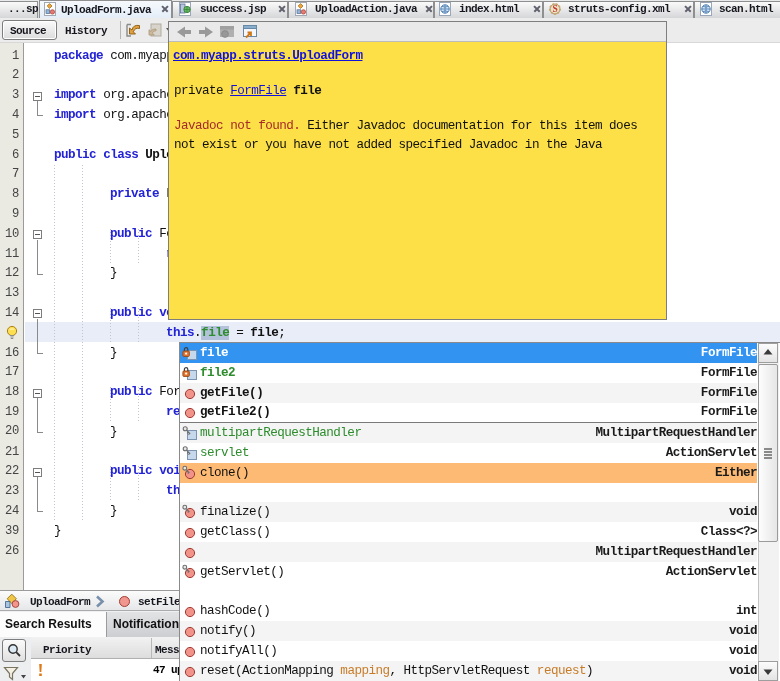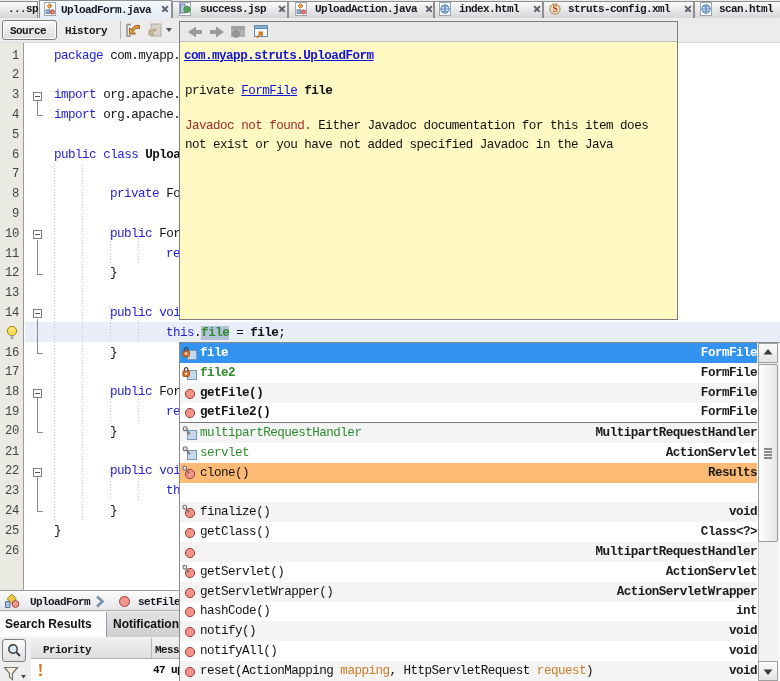--- a/index.html
+++ b/index.html
@@ -1,19 +1,19 @@
 <!DOCTYPE html>
 <html><head><meta charset="utf-8"><style>
 *{margin:0;padding:0;box-sizing:border-box}
 html,body{width:780px;height:681px;overflow:hidden;background:#fff}
 body{position:relative;font-family:"Liberation Mono",monospace;-webkit-font-smoothing:antialiased}
 .ab{position:absolute}
 .pre{white-space:pre}
 .code{font-size:12.6px;letter-spacing:-0.54px;line-height:19.8px;color:#111;white-space:pre}
-.kw{color:#2222d6;font-weight:normal}
+.kw{color:#2222d6;font-weight:bold}
 .b{font-weight:bold}
 .ui{font-size:11px;letter-spacing:-0.6px;font-weight:bold;color:#16161e;white-space:pre}
 .jd{position:absolute;white-space:pre;font-size:12.6px;letter-spacing:-0.54px;color:#111}
 .ln{position:absolute;left:0;width:19px;text-align:right;color:#444;font-size:12.2px;letter-spacing:-0.3px;line-height:19.8px}
 .guide{position:absolute;width:1px;background:repeating-linear-gradient(to bottom,#c4c4cf 0,#c4c4cf 1px,transparent 1px,transparent 3px)}
 .fbox{position:absolute;width:9px;height:9px;border:1px solid #7d7d7d;background:#fff}
 .fbox:after{content:"";position:absolute;left:1px;top:3px;width:5px;height:1px;background:#555}
 .fline{position:absolute;left:37px;width:1px;background:#8a8a8a}
 .ffoot{position:absolute;left:37px;width:6px;height:1px;background:#8a8a8a}
 .tab{position:absolute;top:1px;height:17px;background:linear-gradient(#fafafa,#d5d6d8);border:1px solid #8f8f8f;border-bottom:none}
@@ -51,21 +51,21 @@
   <div class="ln" style="top:260.9px">14</div>
   <div class="ln" style="top:300.5px">16</div>
   <div class="ln" style="top:320.3px">17</div>
   <div class="ln" style="top:340.1px">18</div>
   <div class="ln" style="top:359.9px">19</div>
   <div class="ln" style="top:379px">20</div>
   <div class="ln" style="top:399.5px">21</div>
   <div class="ln" style="top:419.3px">22</div>
   <div class="ln" style="top:439.1px">23</div>
   <div class="ln" style="top:458.9px">24</div>
-  <div class="ln" style="top:478.7px">25</div>
+  <div class="ln" style="top:478.7px">39</div>
   <div class="ln" style="top:498.5px">26</div>
 
   <svg class="ab" style="left:5px;top:282px" width="14" height="16" viewBox="0 0 14 16">
     <circle cx="7" cy="6" r="4.6" fill="#ffdf52" stroke="#a98117" stroke-width="1"></circle>
     <path d="M5.2 10.5 H8.8 M5.4 12 H8.6 M5.8 13.5 H8.2" stroke="#8a8a8a" stroke-width="1.1" fill="none"></path>
     <path d="M4.8 4.6 Q7 3.2 9.2 4.6" stroke="#fff2a8" stroke-width="1.2" fill="none"></path>
   </svg>
 
   <div class="guide" style="left:54px;top:122px;height:357px"></div>
   <div class="guide" style="left:82px;top:122px;height:357px"></div>
@@ -242,21 +242,21 @@
     <div class="ab" style="left:37px;top:26px;width:7px;height:14px">
       <svg width="7" height="14" viewBox="0 0 7 14">
           <path d="M2.2 1 h2.6 l-0.5 8 h-1.6 z" fill="#e07818"></path>
           <rect x="2.2" y="10.5" width="2.6" height="2.5" fill="#e07818"></rect>
         </svg>
     </div>
     <div class="ab ui" style="left:153px;top:27px;font-size:11px;color:#000">47 up</div>
   </div>
 </div>
 
-<div class="ab" id="jdoc" style="left:179px;top:21px;width:499px;height:299px;background:#fef9c3;border:1px solid #7e7e7e">
+<div class="ab" id="jdoc" style="left:168px;top:21px;width:499px;height:299px;background:#fde047;border:1px solid #7e7e7e">
 
   <div class="ab" style="left:0;top:0;width:497px;height:20px;background:#e9e9e9;border-bottom:1px solid #bcbcbc"></div>
   <svg class="ab" style="left:6px;top:2px" width="18" height="16" viewBox="0 0 18 16">
     <path d="M10 2.5 v3.5 h6 v4 h-6 v3.5 l-8 -5.5 z" fill="#9a9a9a"></path>
   </svg>
   <svg class="ab" style="left:28px;top:2px" width="18" height="16" viewBox="0 0 18 16">
     <path d="M8 2.5 v3.5 h-6 v4 h6 v3.5 l8 -5.5 z" fill="#9a9a9a"></path>
   </svg>
   <svg class="ab" style="left:50px;top:2px" width="18" height="16" viewBox="0 0 18 16">
     <rect x="1" y="2" width="14" height="11" fill="#b0b0b0"></rect>
@@ -322,21 +322,21 @@
       <path d="M4.6 5.2 L8.2 8.8 M6.4 7 l-1.3 1.3 M7.7 8.3 l-1.3 1.3" stroke="#6e6e6e" stroke-width="1.1" fill="none"></path>
     </svg>
     <span class="cnm grn">servlet</span><span class="cty">ActionServlet</span>
   </div>
   <div class="crow" style="top:119.8px;background:#fdba74">
     <svg class="ab" style="left:2px;top:2px" width="16" height="16" viewBox="0 0 16 16">
       <circle cx="8" cy="9" r="4.6" fill="#f2938a" stroke="#9e3a32" stroke-width="1"></circle>
       <circle cx="2.8" cy="3.2" r="1.9" fill="#e8e8e8" stroke="#6e6e6e" stroke-width="1.1"></circle>
       <path d="M4.2 4.6 L7.4 7.8 M5.8 6.2 l-1.2 1.2 M7 7.4 l-1.2 1.2" stroke="#6e6e6e" stroke-width="1.1" fill="none"></path>
     </svg>
-    <span class="cnm">clone()</span><span class="cty">Results</span>
+    <span class="cnm">clone()</span><span class="cty">Either</span>
   </div>
   <div class="crow" style="top:159.4px;background:#f4f4f4">
     <svg class="ab" style="left:2px;top:2px" width="16" height="16" viewBox="0 0 16 16">
       <circle cx="8" cy="9" r="4.6" fill="#f2938a" stroke="#9e3a32" stroke-width="1"></circle>
       <circle cx="2.8" cy="3.2" r="1.9" fill="#e8e8e8" stroke="#6e6e6e" stroke-width="1.1"></circle>
       <path d="M4.2 4.6 L7.4 7.8 M5.8 6.2 l-1.2 1.2 M7 7.4 l-1.2 1.2" stroke="#6e6e6e" stroke-width="1.1" fill="none"></path>
     </svg>
     <span class="cnm">finalize()</span><span class="cty">void</span>
   </div>
   <div class="crow" style="top:179.2px">
@@ -351,26 +351,20 @@
       </svg>
     <span class="cty">MultipartRequestHandler</span>
   </div>
   <div class="crow" style="top:218.8px">
     <svg class="ab" style="left:2px;top:2px" width="16" height="16" viewBox="0 0 16 16">
       <circle cx="8" cy="9" r="4.6" fill="#f2938a" stroke="#9e3a32" stroke-width="1"></circle>
       <circle cx="2.8" cy="3.2" r="1.9" fill="#e8e8e8" stroke="#6e6e6e" stroke-width="1.1"></circle>
       <path d="M4.2 4.6 L7.4 7.8 M5.8 6.2 l-1.2 1.2 M7 7.4 l-1.2 1.2" stroke="#6e6e6e" stroke-width="1.1" fill="none"></path>
     </svg>
     <span class="cnm">getServlet()</span><span class="cty">ActionServlet</span>
-  </div>
-  <div class="crow" style="top:238.6px;background:#f4f4f4">
-    <svg class="ab" style="left:2px;top:2px" width="16" height="16" viewBox="0 0 16 16">
-        <circle cx="8" cy="9" r="4.6" fill="#f2938a" stroke="#9e3a32" stroke-width="1"></circle>
-      </svg>
-    <span class="cnm">getServletWrapper()</span><span class="cty">ActionServletWrapper</span>
   </div>
   <div class="crow" style="top:258.4px">
     <svg class="ab" style="left:2px;top:2px" width="16" height="16" viewBox="0 0 16 16">
         <circle cx="8" cy="9" r="4.6" fill="#f2938a" stroke="#9e3a32" stroke-width="1"></circle>
       </svg>
     <span class="cnm">hashCode()</span><span class="cty">int</span>
   </div>
   <div class="crow" style="top:278.2px;background:#f4f4f4">
     <svg class="ab" style="left:2px;top:2px" width="16" height="16" viewBox="0 0 16 16">
         <circle cx="8" cy="9" r="4.6" fill="#f2938a" stroke="#9e3a32" stroke-width="1"></circle>

